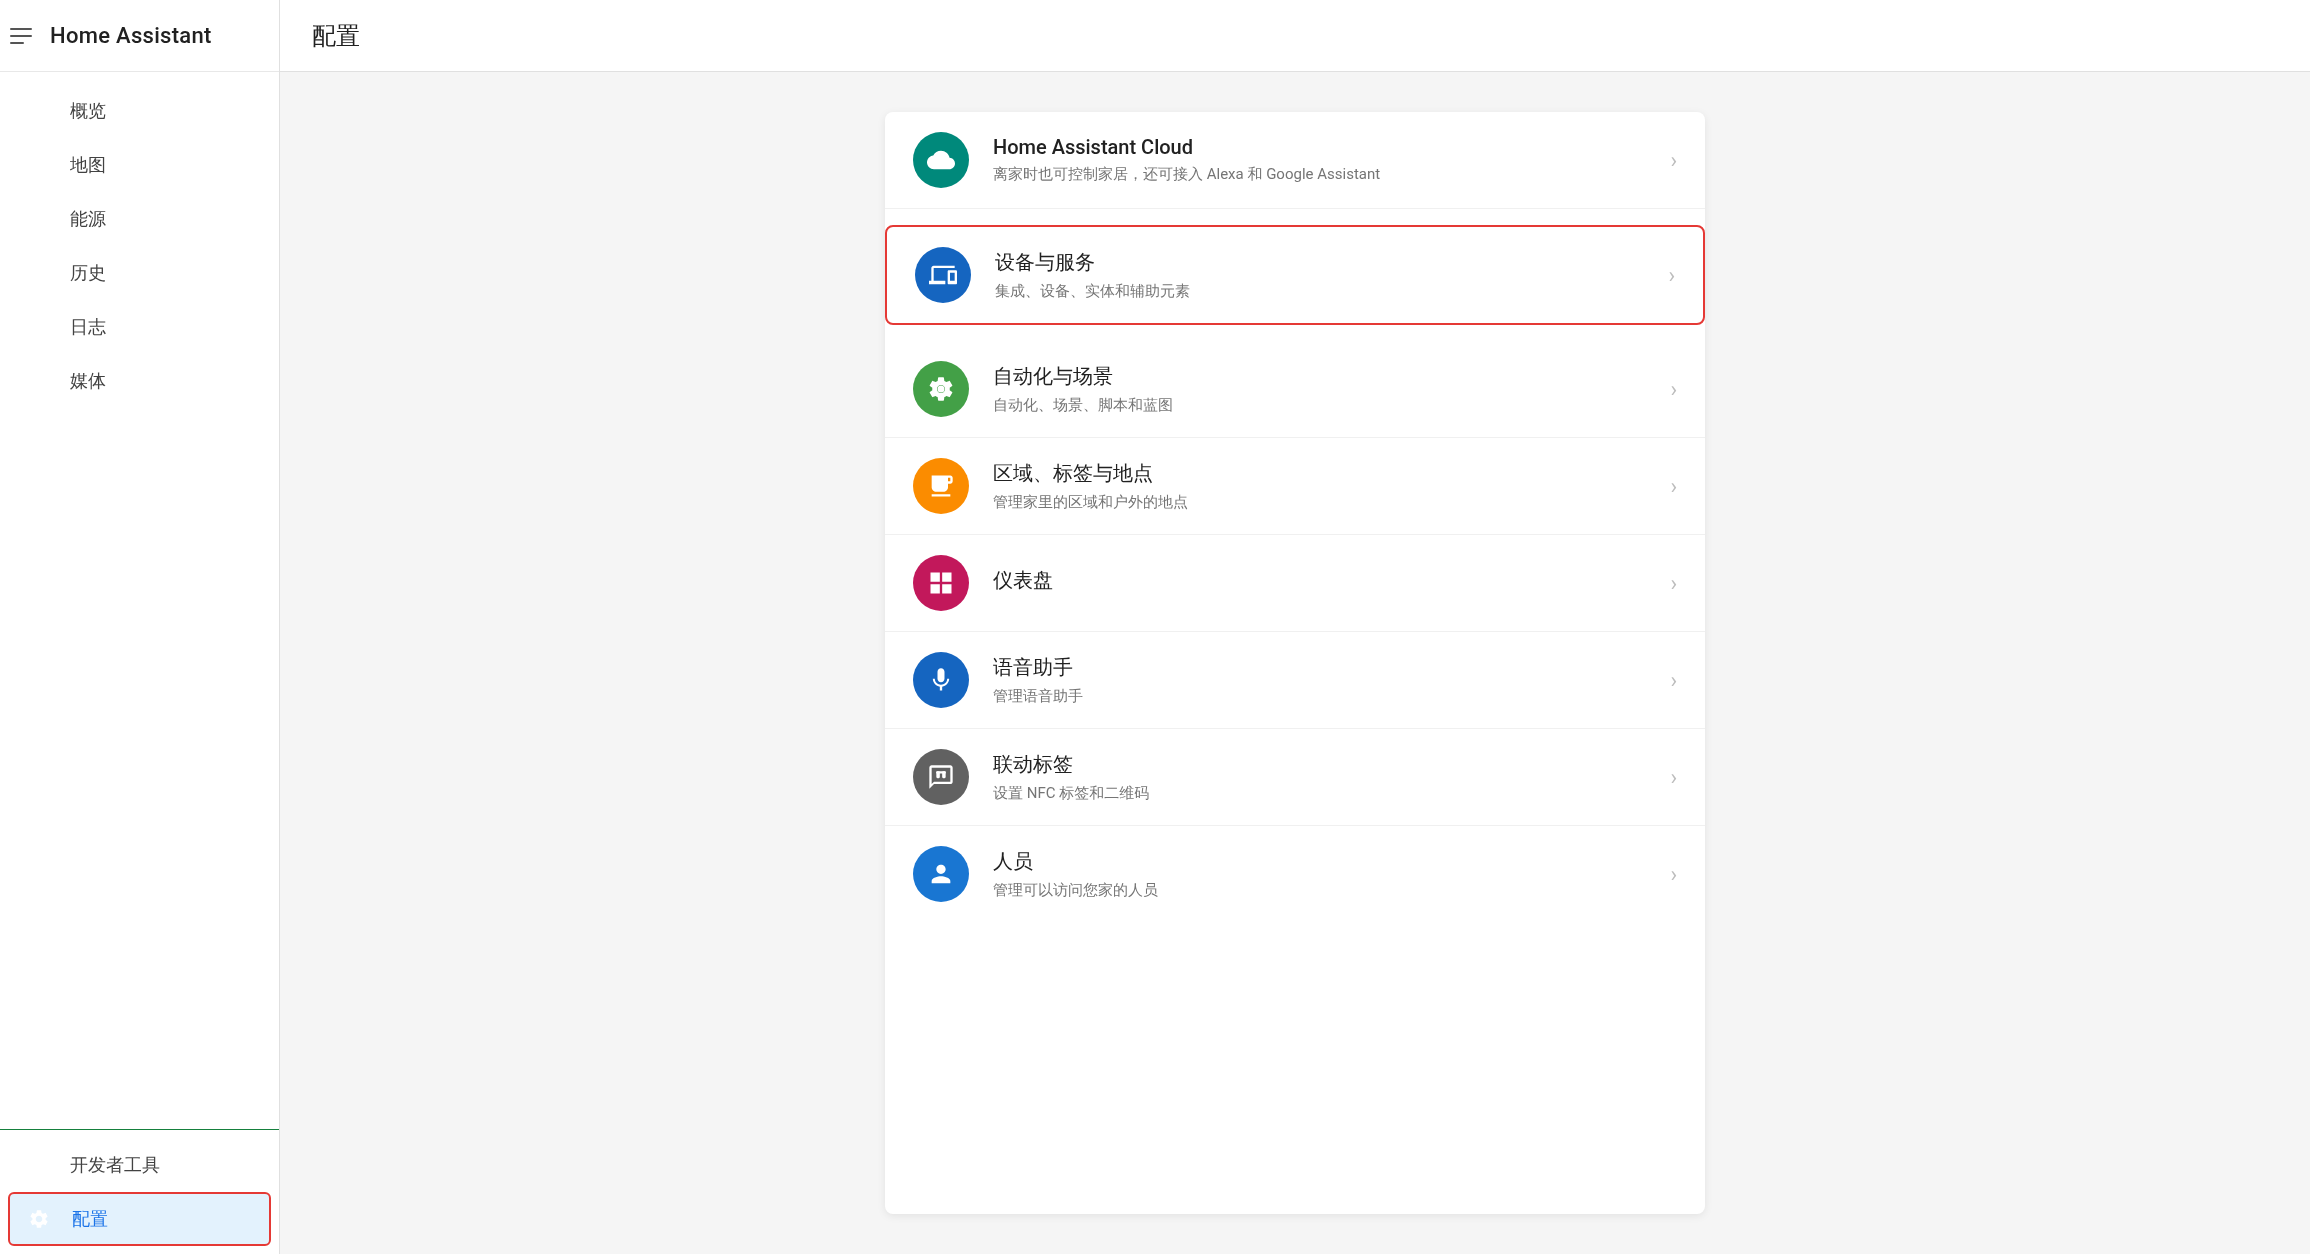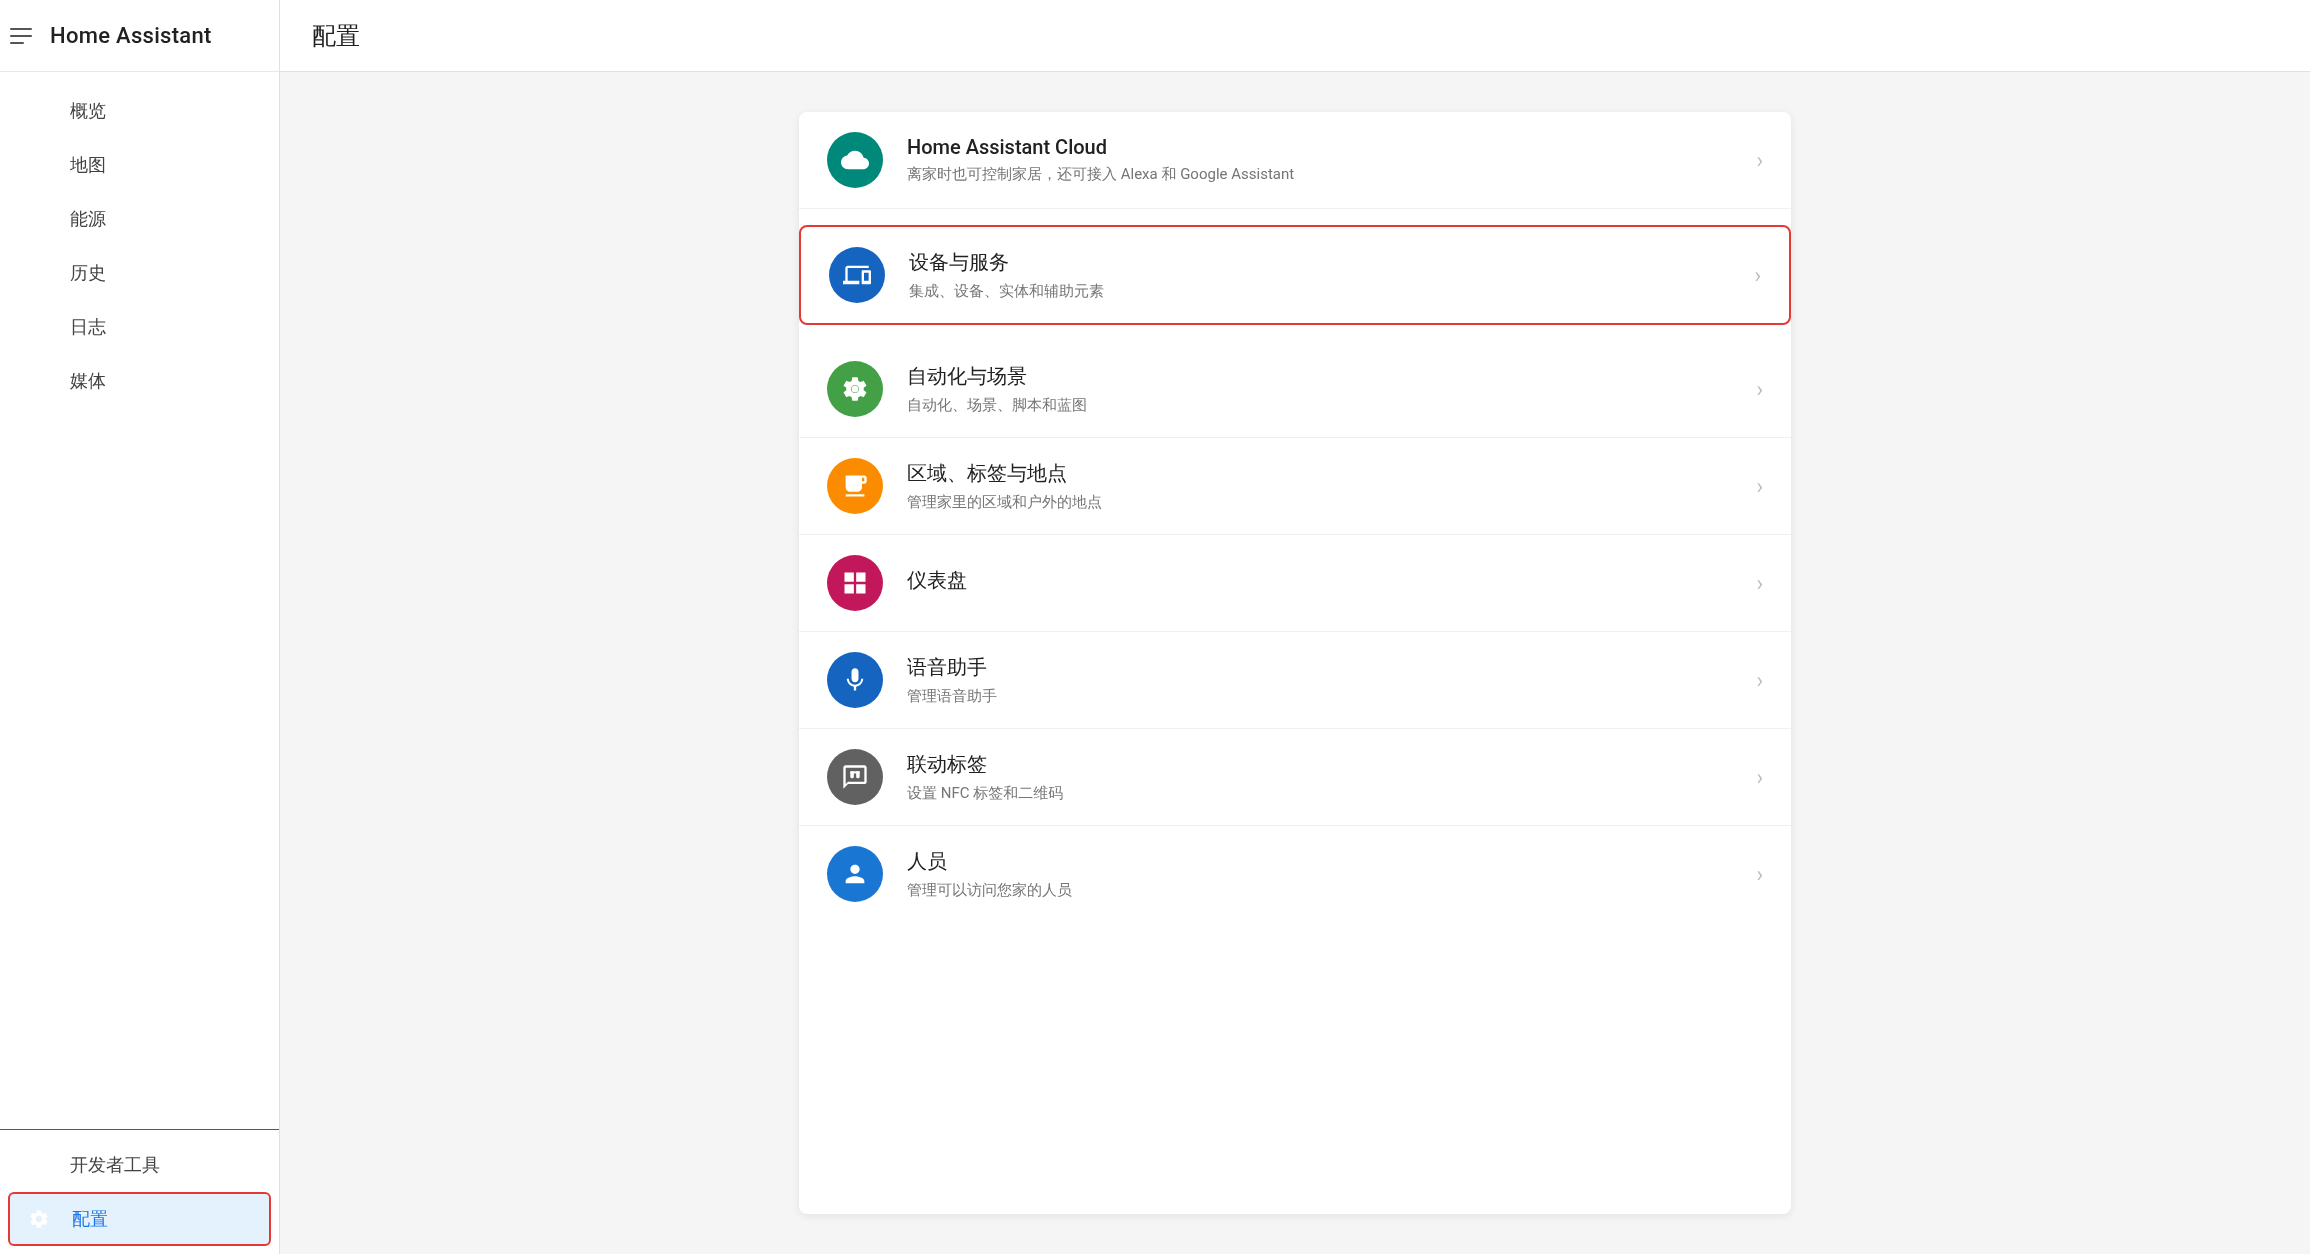--- a/index.html
+++ b/index.html
@@ -133,21 +133,21 @@
 
     .content-area {
       flex: 1;
       overflow-y: auto;
       padding: 40px 0;
       display: flex;
       justify-content: center;
     }
 
     .settings-panel {
-      width: 992px;
+      width: 820px;
       max-width: 90%;
       background: #fff;
       border-radius: 8px;
       box-shadow: 0 2px 8px rgba(0,0,0,0.08);
       overflow: hidden;
     }
 
     .settings-item {
       display: flex;
       align-items: center;

